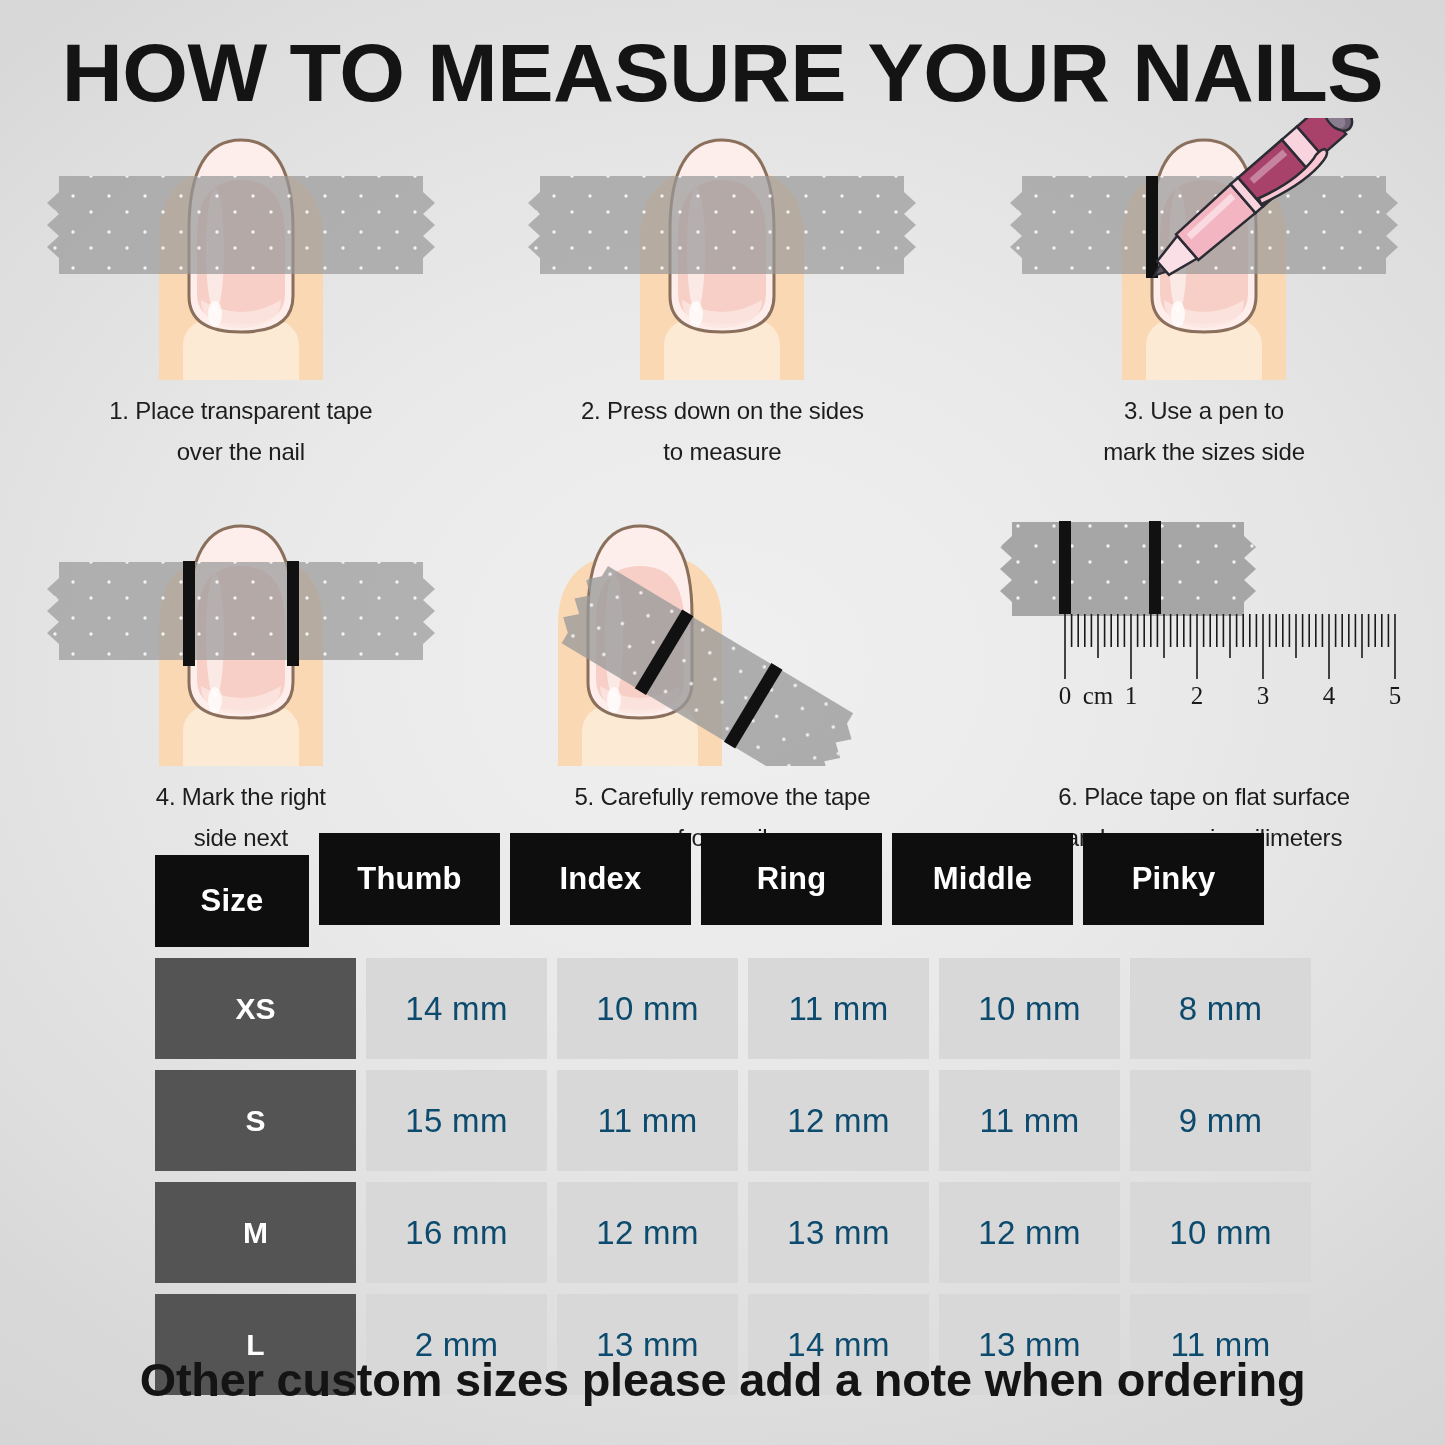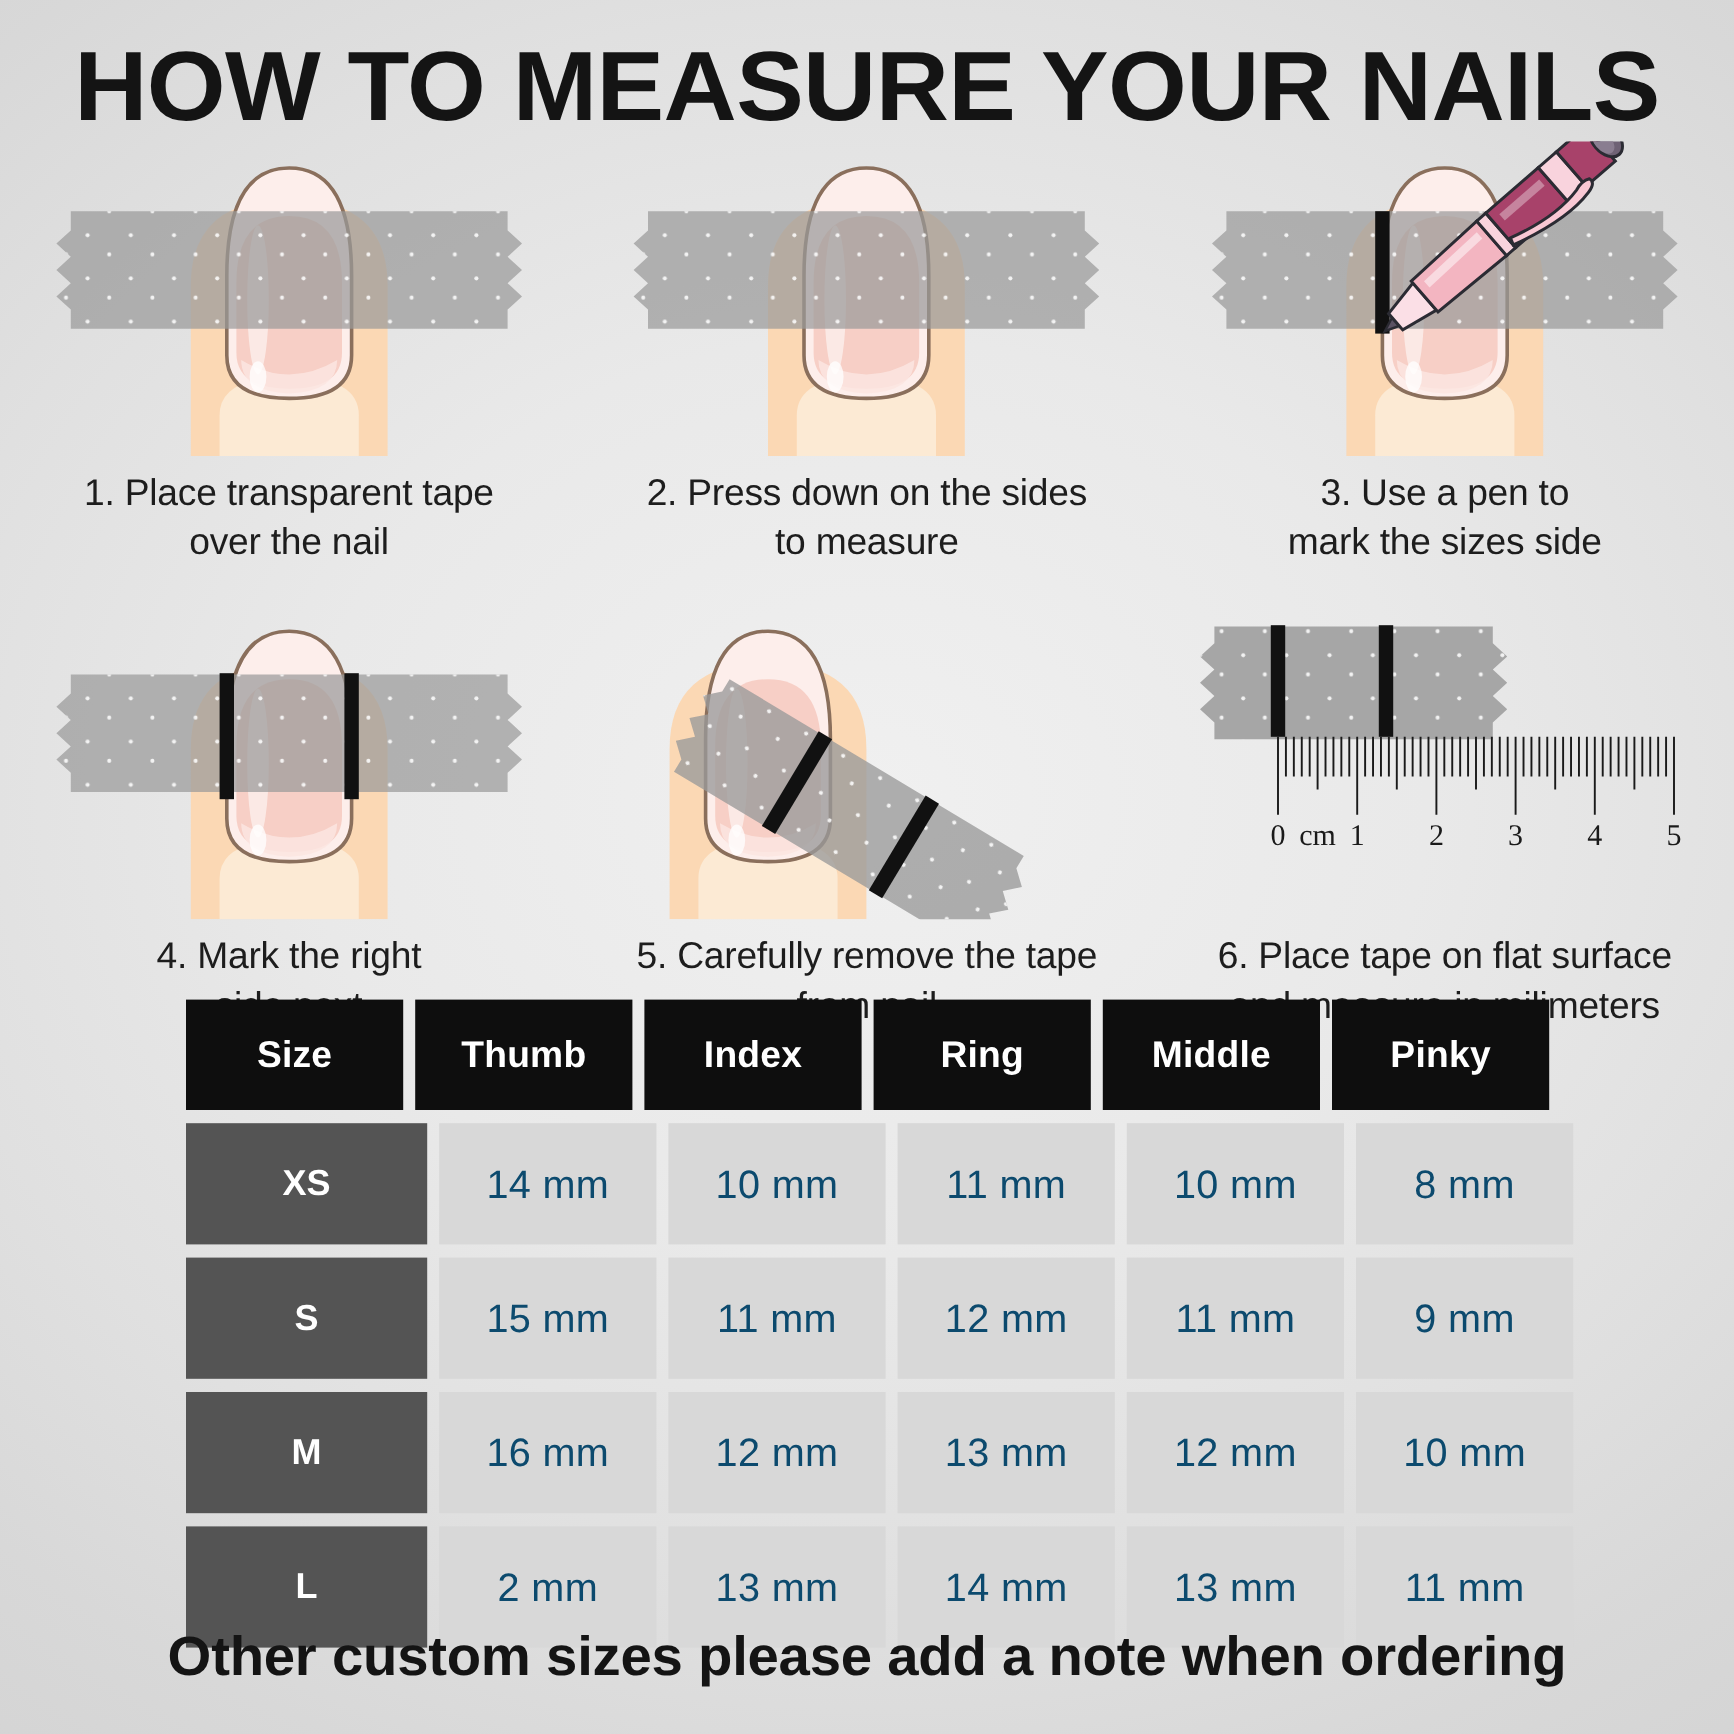--- a/index.html
+++ b/index.html
@@ -58,21 +58,21 @@
   .art {
     position: relative;
     width: 420px;
     height: 262px;
   }
   .caption {
     margin-top: 10px;
     text-align: center;
     font-family: "Liberation Sans", sans-serif;
     font-weight: 400;
-    font-size: 31px;
+    font-size: 24px;
     line-height: 41px;
     color: #1d1d1d;
     letter-spacing: -0.2px;
     width: 430px;
   }
   .finger-svg { display: block; }
 
   
   .table {
     position: absolute;
@@ -95,21 +95,21 @@
   .c-size { width: 201px; }
   .c-data { width: 181px; }
   .hdr {
     background: #0e0e0e;
     color: #ffffff;
     font-family: "Liberation Sans Narrow", "Liberation Sans", sans-serif;
     font-weight: bold;
     font-size: 31px;
     letter-spacing: 0.2px;
   }
-  .hdr.c-size { width: 181px; }
+  .hdr.c-size { width: 154px; margin-top: 22px; }
   .sizecell {
     background: #545454;
     color: #ffffff;
     font-family: "Liberation Sans Narrow", "Liberation Sans", sans-serif;
     font-weight: bold;
     font-size: 30px;
   }
   .datacell {
     background: #d8d8d8;
     color: #0c4a6e;

